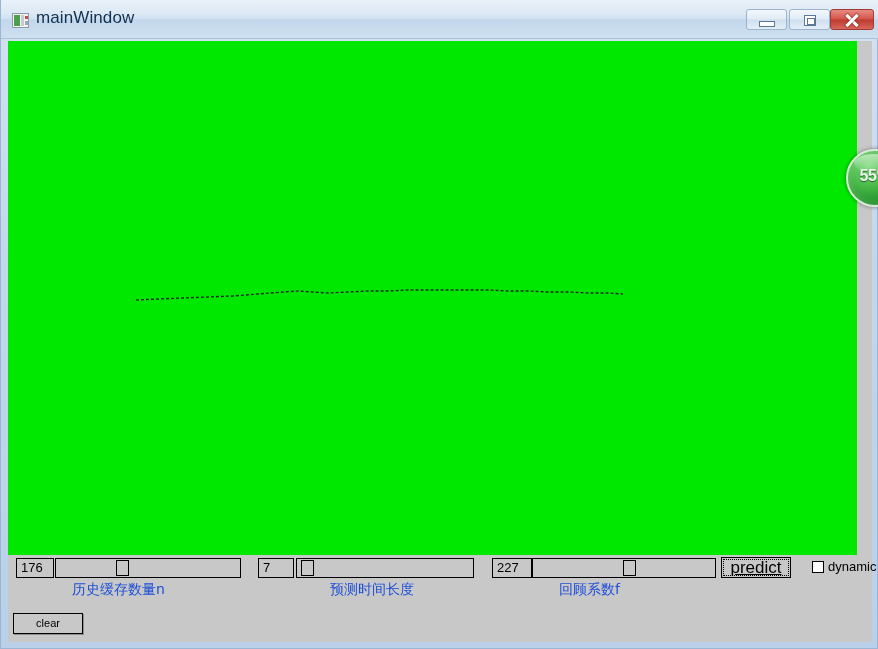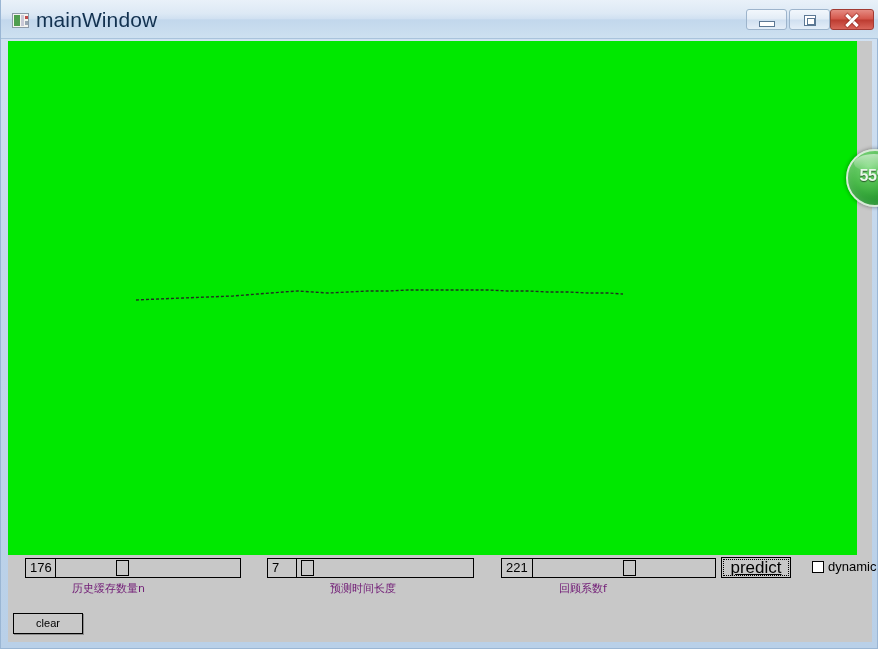--- a/index.html
+++ b/index.html
@@ -47,21 +47,21 @@
     overflow: hidden;
   }
   #win-icon .q1 { position:absolute; left:1px;  top:1px; width:6px; height:11px; background:#4f9e4f; }
   #win-icon .q2 { position:absolute; left:8px;  top:1px; width:3px; height:11px; background:#c9c9d6; }
   #win-icon .q3 { position:absolute; left:12px; top:2px; width:3px; height:3px;  background:#c14b4b; }
   #win-icon .q4 { position:absolute; left:12px; top:7px; width:3px; height:4px;  background:#9aa7b4; }
 
   #win-title {
     position: absolute;
     left: 35px; top: 8px;
-    font-size: 21px;
+    font-size: 17px;
     color: #12314f;
     letter-spacing: 0.1px;
     white-space: nowrap;
   }
 
   .caption-btn {
     position: absolute;
     top: 9px;
     width: 41px;
     height: 21px;
@@ -183,21 +183,20 @@
     top: 3px;
     height: 20px;
     background: #c8c8c8;
     border: 1px solid #000000;
     box-sizing: border-box;
     font-size: 13px;
     color: #000000;
     line-height: 18px;
     text-align: left;
     padding-left: 4px;
-    margin-left: 9px;
   }
   #spin-n { left: 8px;   width: 38px; }
   #spin-f { left: 250px; width: 36px; }
   #spin-t { left: 484px; width: 40px; }
 
   
   .slider {
     position: absolute;
     top: 3px;
     height: 20px;
@@ -215,22 +214,22 @@
     height: 16px;
     background: #c8c8c8;
     border: 1px solid #000000;
     box-sizing: border-box;
   }
 
   
   .ctrl-label {
     position: absolute;
     top: 26px;
-    font-size: 11px;
-    color: #701a75;
+    font-size: 14px;
+    color: #1d4ed8;
     white-space: nowrap;
     font-family: "DejaVu Sans", "Liberation Sans", sans-serif;
   }
   #label-n { left: 64px; }
   #label-f { left: 322px; }
   #label-t { left: 551px; }
 
   
   #predict-button {
     position: absolute;
@@ -340,21 +339,21 @@
         <div class="slider-handle" style="left: 60.15px;"></div>
       </div>
       <div class="ctrl-label" id="label-n">历史缓存数量n</div>
 
       <div class="spinbox" id="spin-f">7</div>
       <div class="slider" id="slider-f">
         <div class="slider-handle" style="left: 4.22px;"></div>
       </div>
       <div class="ctrl-label" id="label-f">预测时间长度</div>
 
-      <div class="spinbox" id="spin-t">221</div>
+      <div class="spinbox" id="spin-t">227</div>
       <div class="slider" id="slider-t">
         <div class="slider-handle" style="left: 89.51px;"></div>
       </div>
       <div class="ctrl-label" id="label-t">回顾系数f</div>
 
       <button id="predict-button">
         <span class="focus-ring"></span>
         <span id="predict-label">predict</span>
       </button>
 

